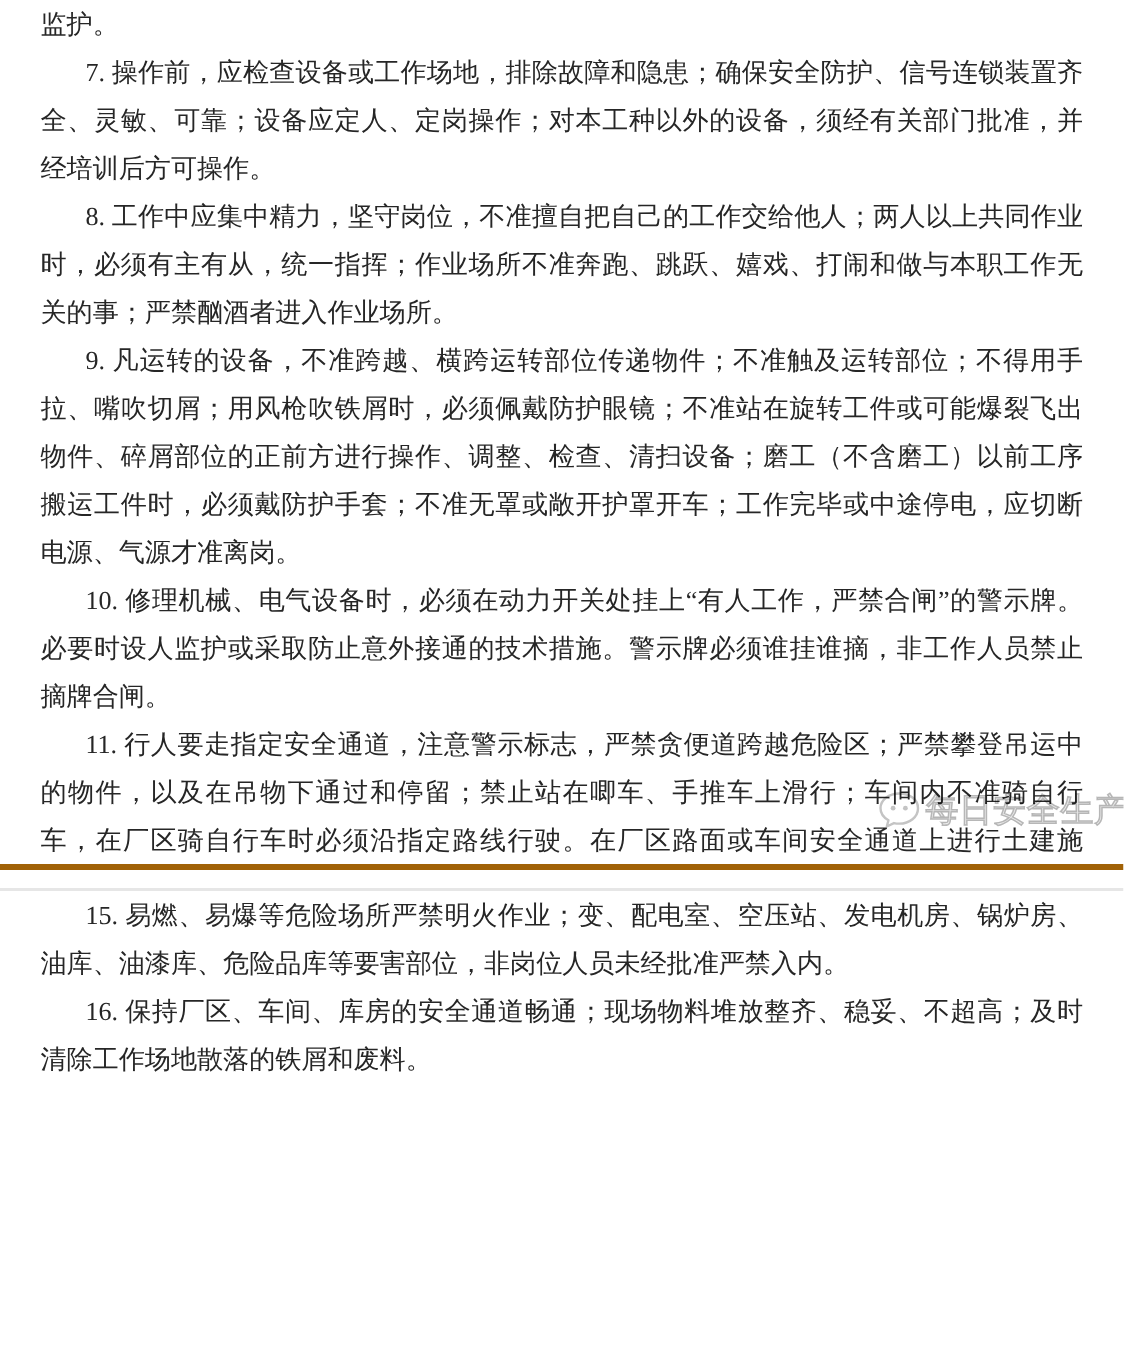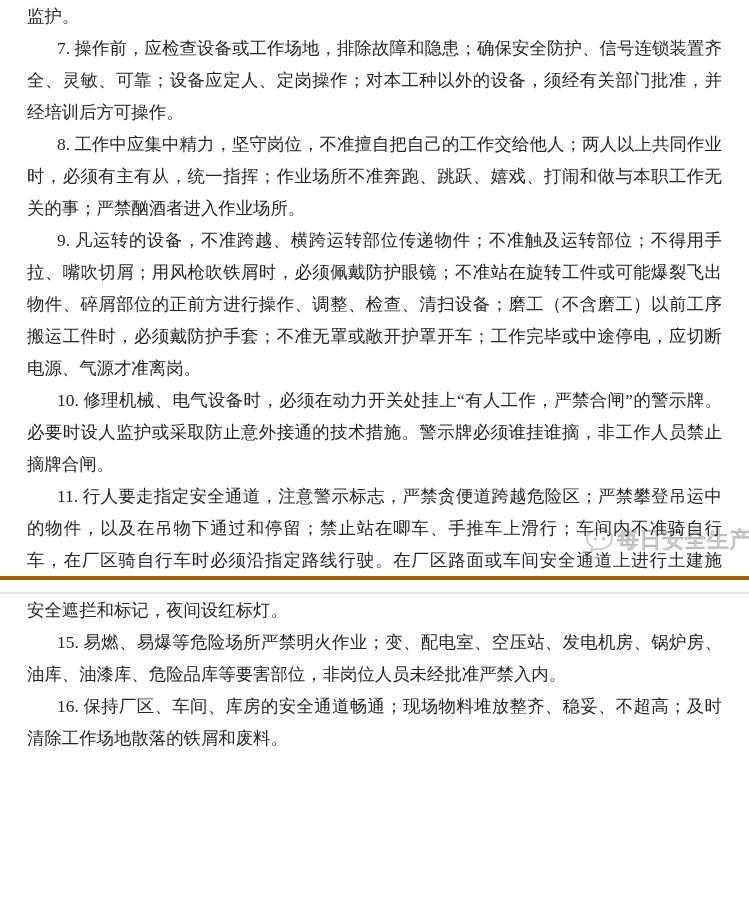--- a/index.html
+++ b/index.html
@@ -83,21 +83,20 @@
     <p class="para">7. 操作前，应检查设备或工作场地，排除故障和隐患；确保安全防护、信号连锁装置齐全、灵敏、可靠；设备应定人、定岗操作；对本工种以外的设备，须经有关部门批准，并经培训后方可操作。</p>
     <p class="para">8. 工作中应集中精力，坚守岗位，不准擅自把自己的工作交给他人；两人以上共同作业时，必须有主有从，统一指挥；作业场所不准奔跑、跳跃、嬉戏、打闹和做与本职工作无关的事；严禁酗酒者进入作业场所。</p>
     <p class="para">9. 凡运转的设备，不准跨越、横跨运转部位传递物件；不准触及运转部位；不得用手拉、嘴吹切屑；用风枪吹铁屑时，必须佩戴防护眼镜；不准站在旋转工件或可能爆裂飞出物件、碎屑部位的正前方进行操作、调整、检查、清扫设备；磨工（不含磨工）以前工序搬运工件时，必须戴防护手套；不准无罩或敞开护罩开车；工作完毕或中途停电，应切断电源、气源才准离岗。</p>
     <p class="para">10. 修理机械、电气设备时，必须在动力开关处挂上“有人工作，严禁合闸”的警示牌。必要时设人监护或采取防止意外接通的技术措施。警示牌必须谁挂谁摘，非工作人员禁止摘牌合闸。</p>
     <p class="para">11. 行人要走指定安全通道，注意警示标志，严禁贪便道跨越危险区；严禁攀登吊运中的物件，以及在吊物下通过和停留；禁止站在唧车、手推车上滑行；车间内不准骑自行车，在厂区骑自行车时必须沿指定路线行驶。在厂区路面或车间安全通道上进行土建施工，要设</p>
   </section>
 
   <div class="page-gap"></div>
 
   <section class="page page2">
-    <p class="cont">安全遮拦和标记，夜间设红标灯。</p>
     <p class="para">15. 易燃、易爆等危险场所严禁明火作业；变、配电室、空压站、发电机房、锅炉房、油库、油漆库、危险品库等要害部位，非岗位人员未经批准严禁入内。</p>
     <p class="para">16. 保持厂区、车间、库房的安全通道畅通；现场物料堆放整齐、稳妥、不超高；及时清除工作场地散落的铁屑和废料。</p>
   </section>
 
   <div class="watermark">
     <svg class="wm-icon" viewBox="0 0 29 26" xmlns="http://www.w3.org/2000/svg">
       <path d="M14.5 2 C7.6 2 2 6.4 2 11.8 c0 3.3 2.1 6.2 5.3 8 L6.2 24 l4.8-2.3 c1.1 0.3 2.3 0.4 3.5 0.4 c6.9 0 12.5-4.4 12.5-10.3 S21.4 2 14.5 2 Z" fill="none" stroke="#c4c4c4" stroke-width="1.6" stroke-linejoin="round"></path>
       <circle cx="10.4" cy="11.8" r="1.6" fill="#c4c4c4"></circle>
       <circle cx="18.6" cy="11.8" r="1.6" fill="#c4c4c4"></circle>
     </svg>

